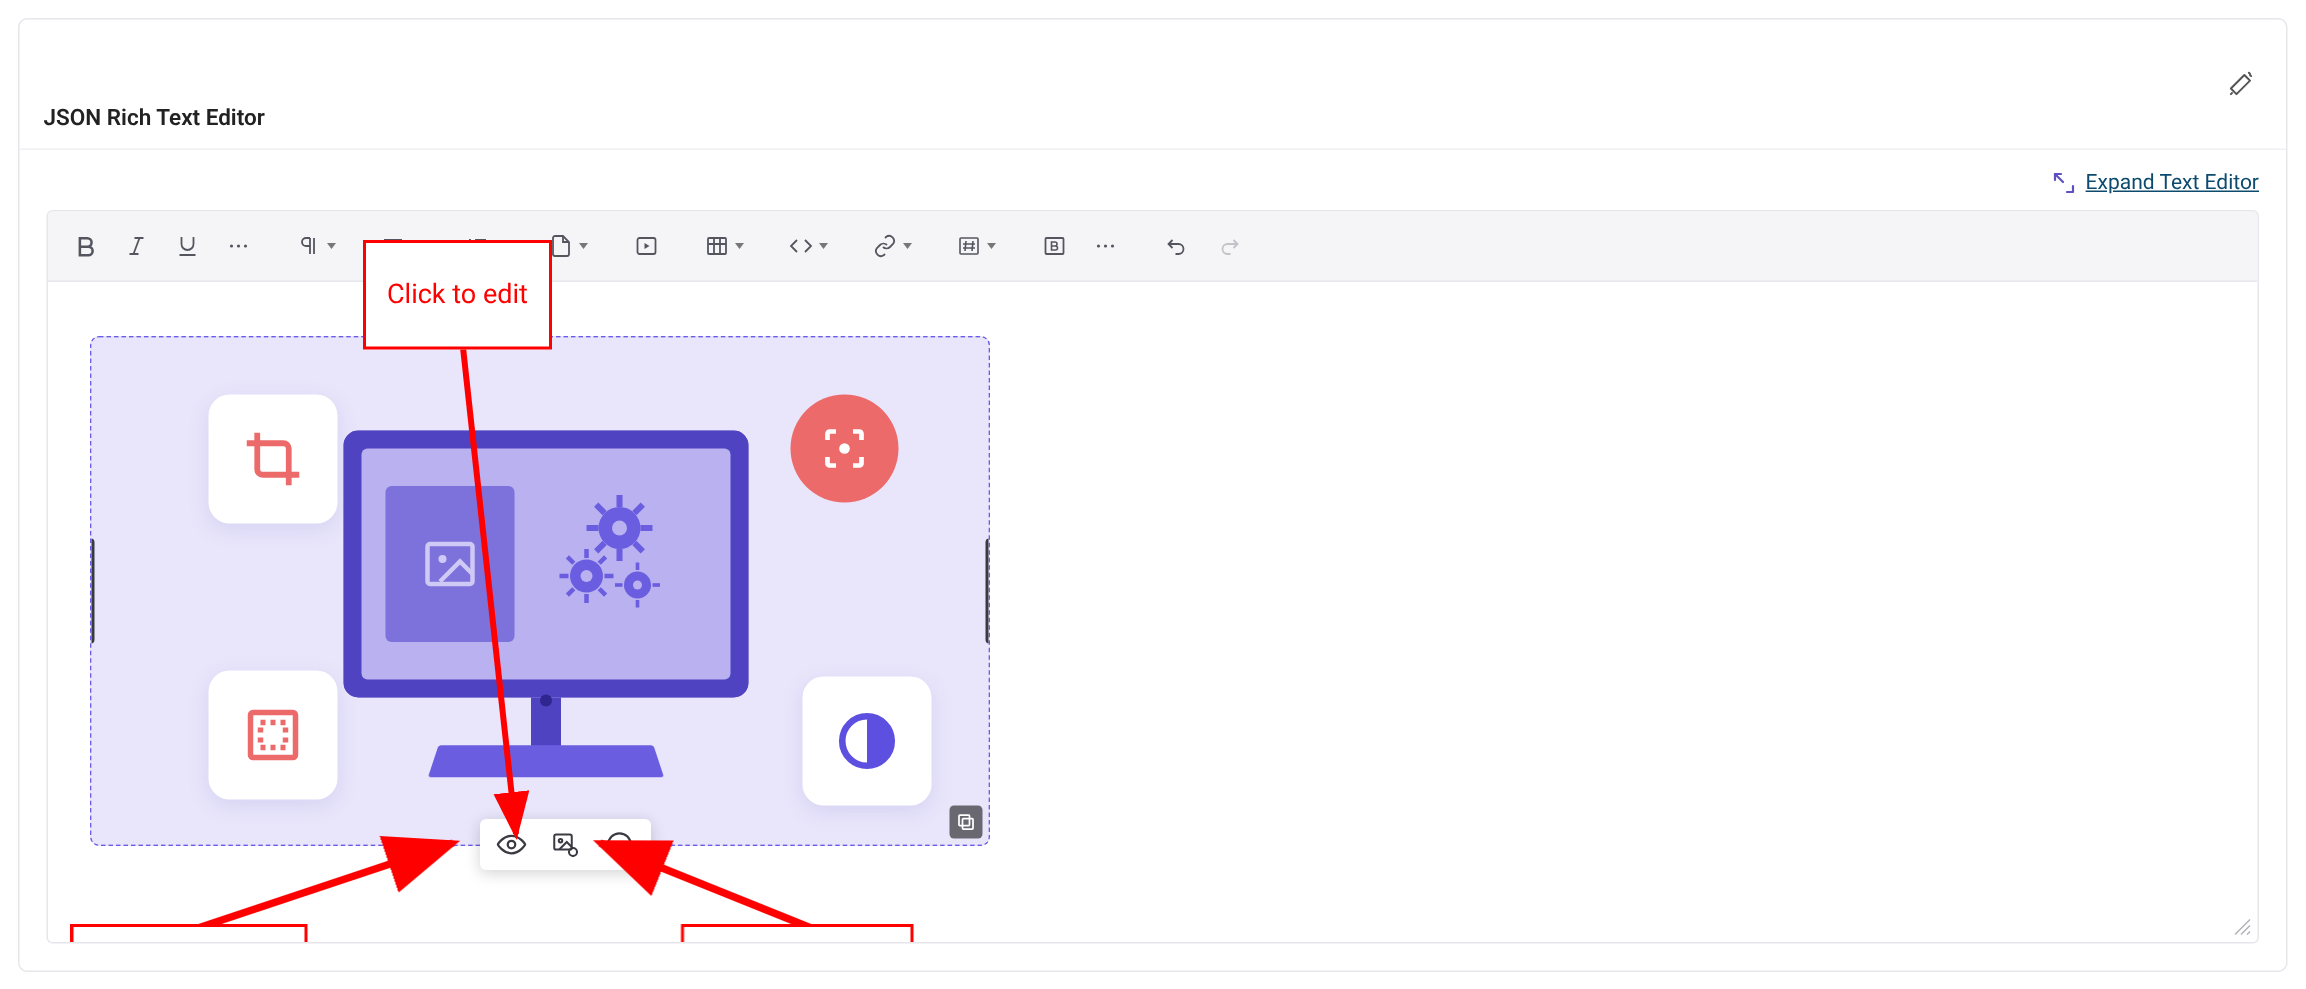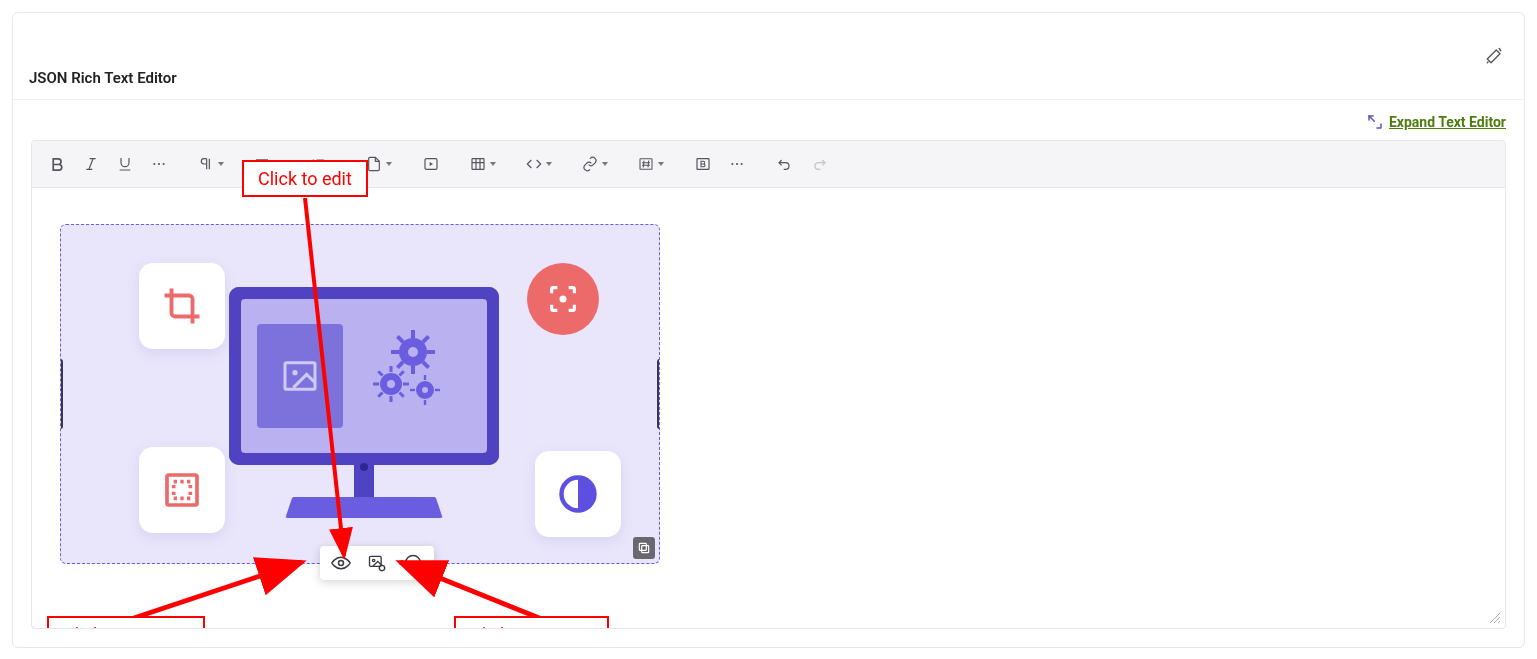--- a/index.html
+++ b/index.html
@@ -36,22 +36,22 @@
   }
   .card-body {
     padding: 14px 18px 18px 18px;
   }
   .expand-row {
     display: flex;
     justify-content: flex-end;
     margin-bottom: 10px;
   }
   .expand-link {
-    color: #4d7c0f;
-    font-weight: 700;
+    color: #0c4a6e;
+    font-weight: 400;
     text-decoration: underline;
     cursor: pointer;
     display: inline-flex;
     align-items: flex-start;
     gap: 6px;
     font-size: 14px;
   }
   .editor-frame {
     border: 1px solid #e6e6eb;
     border-radius: 4px;
@@ -231,21 +231,21 @@
     display: flex; align-items: center; justify-content: center;
     cursor: pointer;
     color: #3a3a42;
   }
   .callout {
     position: absolute;
     border: 2px solid #ff0000;
     background: #fff;
     color: #ff0000;
     font-size: 18px;
-    padding: 6px 14px;
+    padding: 24px 14px;
     font-weight: 400;
     white-space: nowrap;
     z-index: 10;
     text-align: right;
   }
   .resize-grip {
     position: absolute;
     right: 4px;
     bottom: 4px;
     width: 14px;

